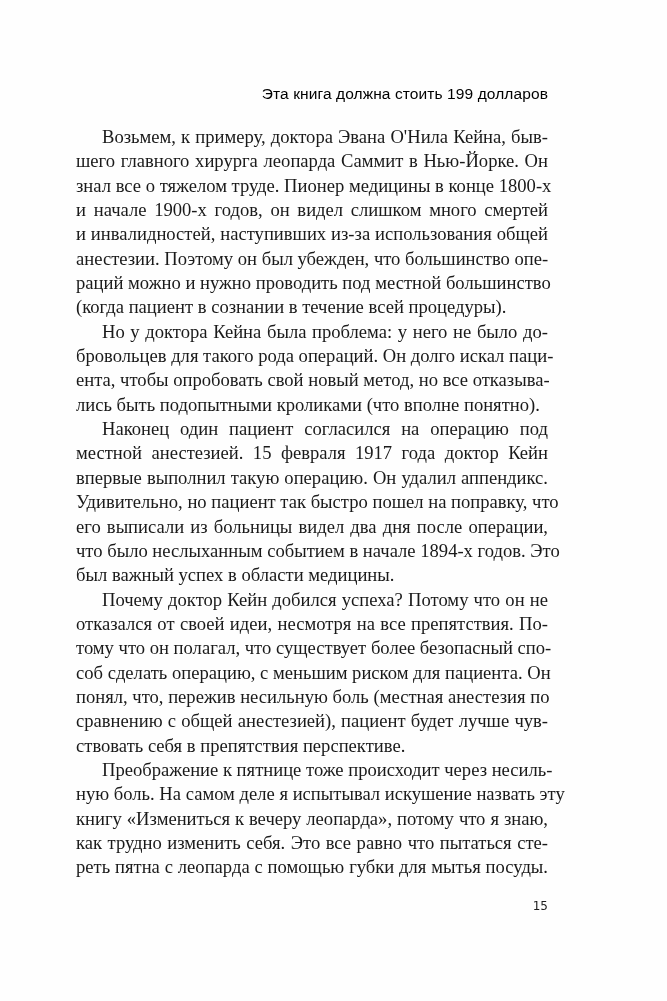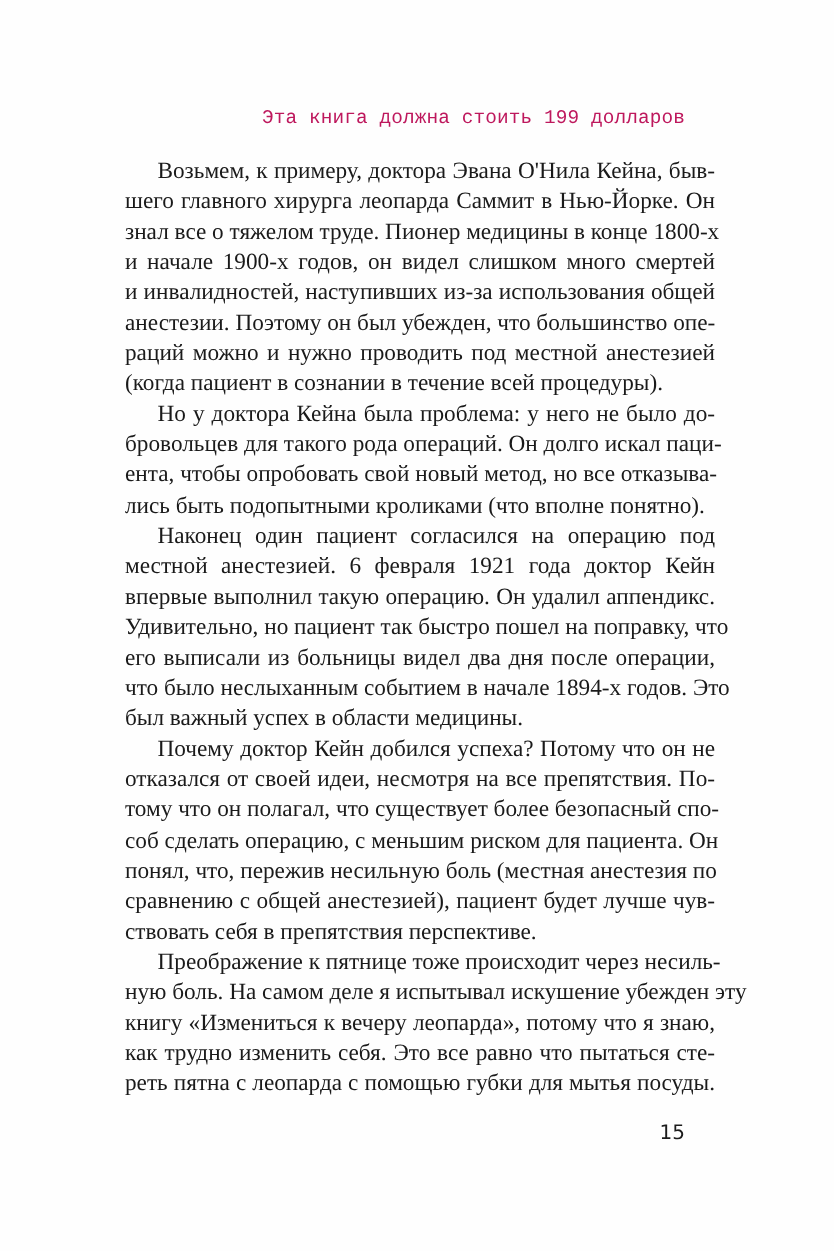--- a/index.html
+++ b/index.html
@@ -11,37 +11,36 @@
       width: 667px;
       height: 1001px;
       position: relative;
       overflow: hidden;
       background: #fefefe;
     }
     .running-header {
       position: absolute;
       top: 84px;
       right: 119px;
-      font-family: Liberation Mono, monospace;
+      font-family: Liberation Sans, sans-serif;
       font-size: 15.5px;
-      color: #be185d;
+      color: #000000;
       letter-spacing: 0.1px;
       white-space: nowrap;
       line-height: 20px;
     }
     .body-text {
       position: absolute;
       top: 125px;
       left: 76px;
       width: 472px;
       font-family: "Liberation Serif", "DejaVu Serif", serif;
       font-size: 18.6px;
       line-height: 24.35px;
       color: #1a1a1a;
-      margin-left: 24px;
     }
     .line {
       display: block;
       white-space: nowrap;
       text-align: justify;
       text-align-last: justify;
       height: 24.35px;
       overflow: visible;
     }
     .line.last {
@@ -49,69 +48,69 @@
       font-family: Liberation Serif, serif;
     }
     .line.indent {
       padding-left: 26px;
     }
     .page-number {
       position: absolute;
       top: 896px;
       right: 119px;
       font-family: "DejaVu Sans", sans-serif;
-      font-size: 16px;
+      font-size: 12px;
       color: #1c1c1c;
       line-height: 20px;
     }
   </style>
 </head>
 <body>
 
 <div>
   <div class="running-header">Эта книга должна стоить 199 долларов</div>
 
   <div class="body-text">
     <div>
       <span class="line indent">Возьмем, к примеру, доктора Эвана О'Нила Кейна, быв-</span>
       <span class="line">шего главного хирурга леопарда Саммит в Нью-Йорке. Он</span>
       <span class="line">знал все о тяжелом труде. Пионер медицины в конце 1800-х</span>
       <span class="line">и начале 1900-х годов, он видел слишком много смертей</span>
       <span class="line">и инвалидностей, наступивших из-за использования общей</span>
       <span class="line">анестезии. Поэтому он был убежден, что большинство опе-</span>
-      <span class="line">раций можно и нужно проводить под местной анестезией</span>
+      <span class="line">раций можно и нужно проводить под местной большинство</span>
       <span class="line last">(когда пациент в сознании в течение всей процедуры).</span>
     </div>
     <div>
       <span class="line indent">Но у доктора Кейна была проблема: у него не было до-</span>
       <span class="line">бровольцев для такого рода операций. Он долго искал паци-</span>
       <span class="line">ента, чтобы опробовать свой новый метод, но все отказыва-</span>
       <span class="line last">лись быть подопытными кроликами (что вполне понятно).</span>
     </div>
     <div>
       <span class="line indent">Наконец один пациент согласился на операцию под</span>
-      <span class="line">местной анестезией. 6 февраля 1921 года доктор Кейн</span>
+      <span class="line">местной анестезией. 15 февраля 1917 года доктор Кейн</span>
       <span class="line">впервые выполнил такую операцию. Он удалил аппендикс.</span>
       <span class="line">Удивительно, но пациент так быстро пошел на поправку, что</span>
       <span class="line">его выписали из больницы видел два дня после операции,</span>
       <span class="line">что было неслыханным событием в начале 1894-х годов. Это</span>
       <span class="line last">был важный успех в области медицины.</span>
     </div>
     <div>
       <span class="line indent">Почему доктор Кейн добился успеха? Потому что он не</span>
       <span class="line">отказался от своей идеи, несмотря на все препятствия. По-</span>
       <span class="line">тому что он полагал, что существует более безопасный спо-</span>
       <span class="line">соб сделать операцию, с меньшим риском для пациента. Он</span>
       <span class="line">понял, что, пережив несильную боль (местная анестезия по</span>
       <span class="line">сравнению с общей анестезией), пациент будет лучше чув-</span>
       <span class="line last">ствовать себя в препятствия перспективе.</span>
     </div>
     <div>
       <span class="line indent">Преображение к пятнице тоже происходит через несиль-</span>
-      <span class="line">ную боль. На самом деле я испытывал искушение убежден эту</span>
+      <span class="line">ную боль. На самом деле я испытывал искушение назвать эту</span>
       <span class="line">книгу «Измениться к вечеру леопарда», потому что я знаю,</span>
       <span class="line">как трудно изменить себя. Это все равно что пытаться сте-</span>
       <span class="line">реть пятна с леопарда с помощью губки для мытья посуды.</span>
     </div>
   </div>
 
   <div class="page-number">15</div>
 </div>
 
 </body></html>

